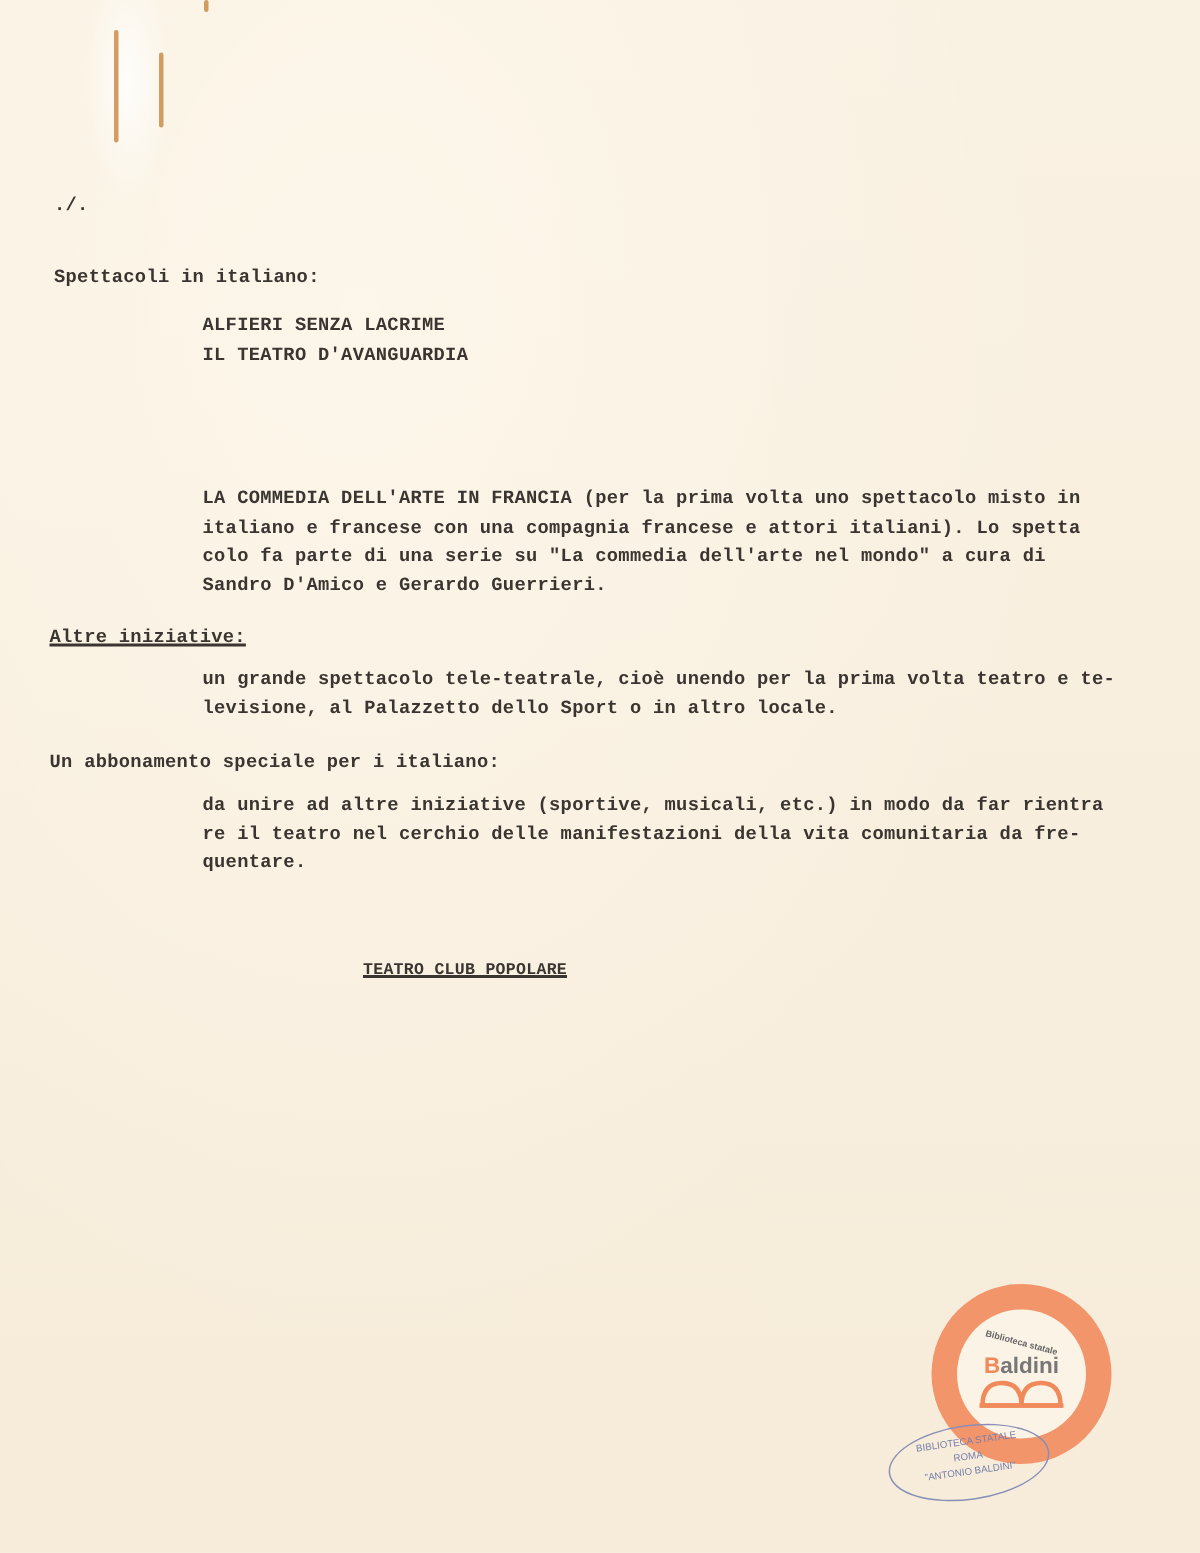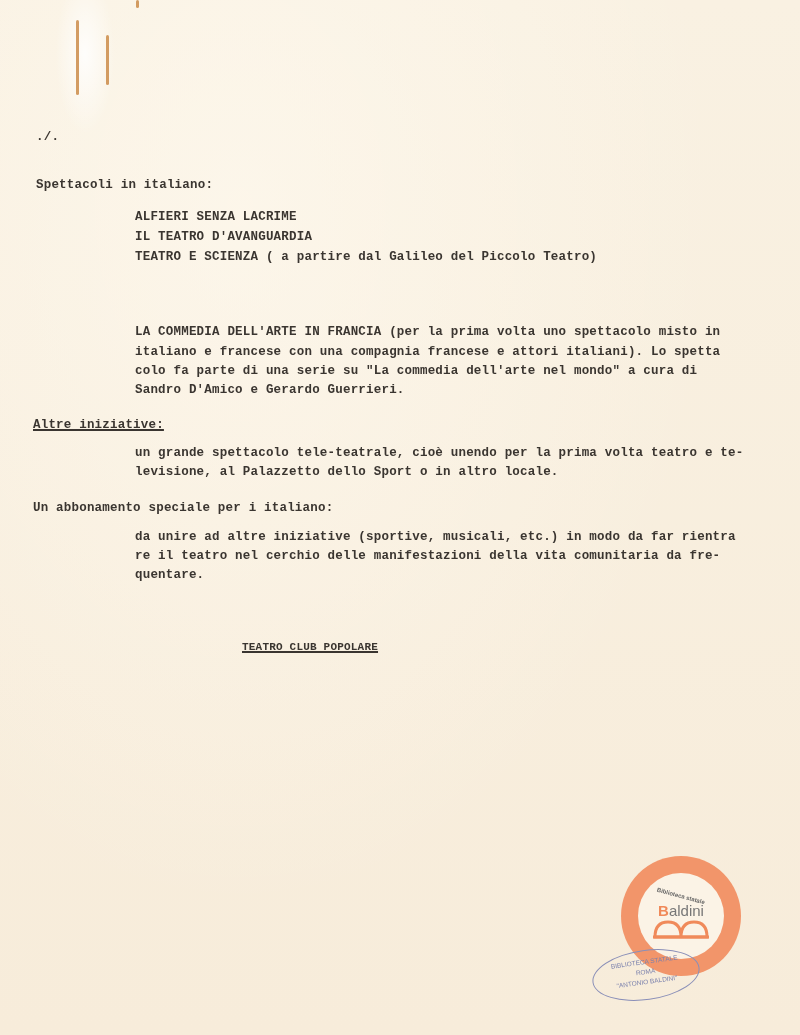--- a/index.html
+++ b/index.html
@@ -29,21 +29,21 @@
     .logo {
       position: absolute; left: 621px; top: 856px; width: 120px; height: 120px;
       border-radius: 50%; background: #f2956a; display: flex; align-items: center; justify-content: center;
     }
     .logo-inner {
       width: 86px; height: 86px; border-radius: 50%; background: #fbf3e6;
       display: flex; flex-direction: column; align-items: center; justify-content: center;
       font-family: "Liberation Sans", sans-serif;
     }
     .logo-small { font-size: 6px; color: #666; transform: rotate(15deg); line-height: 7px; font-weight: bold; }
-    .logo-name { font-size: 15px; color: #777; font-weight: normal; margin-top: 2px; }
+    .logo-name { font-size: 15px; color: #777; font-weight: bold; margin-top: 2px; }
     .logo-name b { color: #f08a5a; }
     .stamp {
       position: absolute; left: 592px; top: 950px; width: 108px; height: 50px;
       border: 1.5px solid #8a8fb8; border-radius: 50%; transform: rotate(-8deg);
       font-family: "Liberation Sans", sans-serif; font-size: 6.5px; color: #7a80ad;
       text-align: center; line-height: 10px; padding-top: 6px; box-sizing: border-box;
     }
   </style>
 </head>
 <body>
@@ -52,21 +52,20 @@
   <div class="crease"></div>
   <div class="rust" style="left:76px;top:20px;height:75px;"></div>
   <div class="rust" style="left:106px;top:35px;height:50px;"></div>
   <div class="rust" style="left:136px;top:0px;height:8px;"></div>
 
   <div class="line" style="left:36px;top:130px;">./.</div>
 
   <div class="line" style="left:36px;top:178px;">Spettacoli in italiano:</div>
   <div class="line" style="left:135px;top:210px;">ALFIERI SENZA LACRIME</div>
   <div class="line" style="left:135px;top:230px;">IL TEATRO D'AVANGUARDIA</div>
-  <div class="line" style="left:135px;top:250px;">TEATRO E SCIENZA ( a partire dal Galileo del Piccolo Teatro)</div>
 
   <div class="line" style="left:135px;top:325px;">LA COMMEDIA DELL'ARTE IN FRANCIA (per la prima volta uno spettacolo misto in</div>
   <div class="line" style="left:135px;top:345px;">italiano e francese con una compagnia francese e attori italiani). Lo spetta</div>
   <div class="line" style="left:135px;top:364px;text-align:right;">colo fa parte di una serie su "La commedia dell'arte nel mondo" a cura di</div>
   <div class="line" style="left:135px;top:383px;">Sandro D'Amico e Gerardo Guerrieri.</div>
 
   <div class="line u" style="left:33px;top:418px;">Altre iniziative:</div>
   <div class="line" style="left:135px;top:446px;">un grande spettacolo tele-teatrale, cioè unendo per la prima volta teatro e te-</div>
   <div class="line" style="left:135px;top:465px;">levisione, al Palazzetto dello Sport o in altro locale.</div>
 

